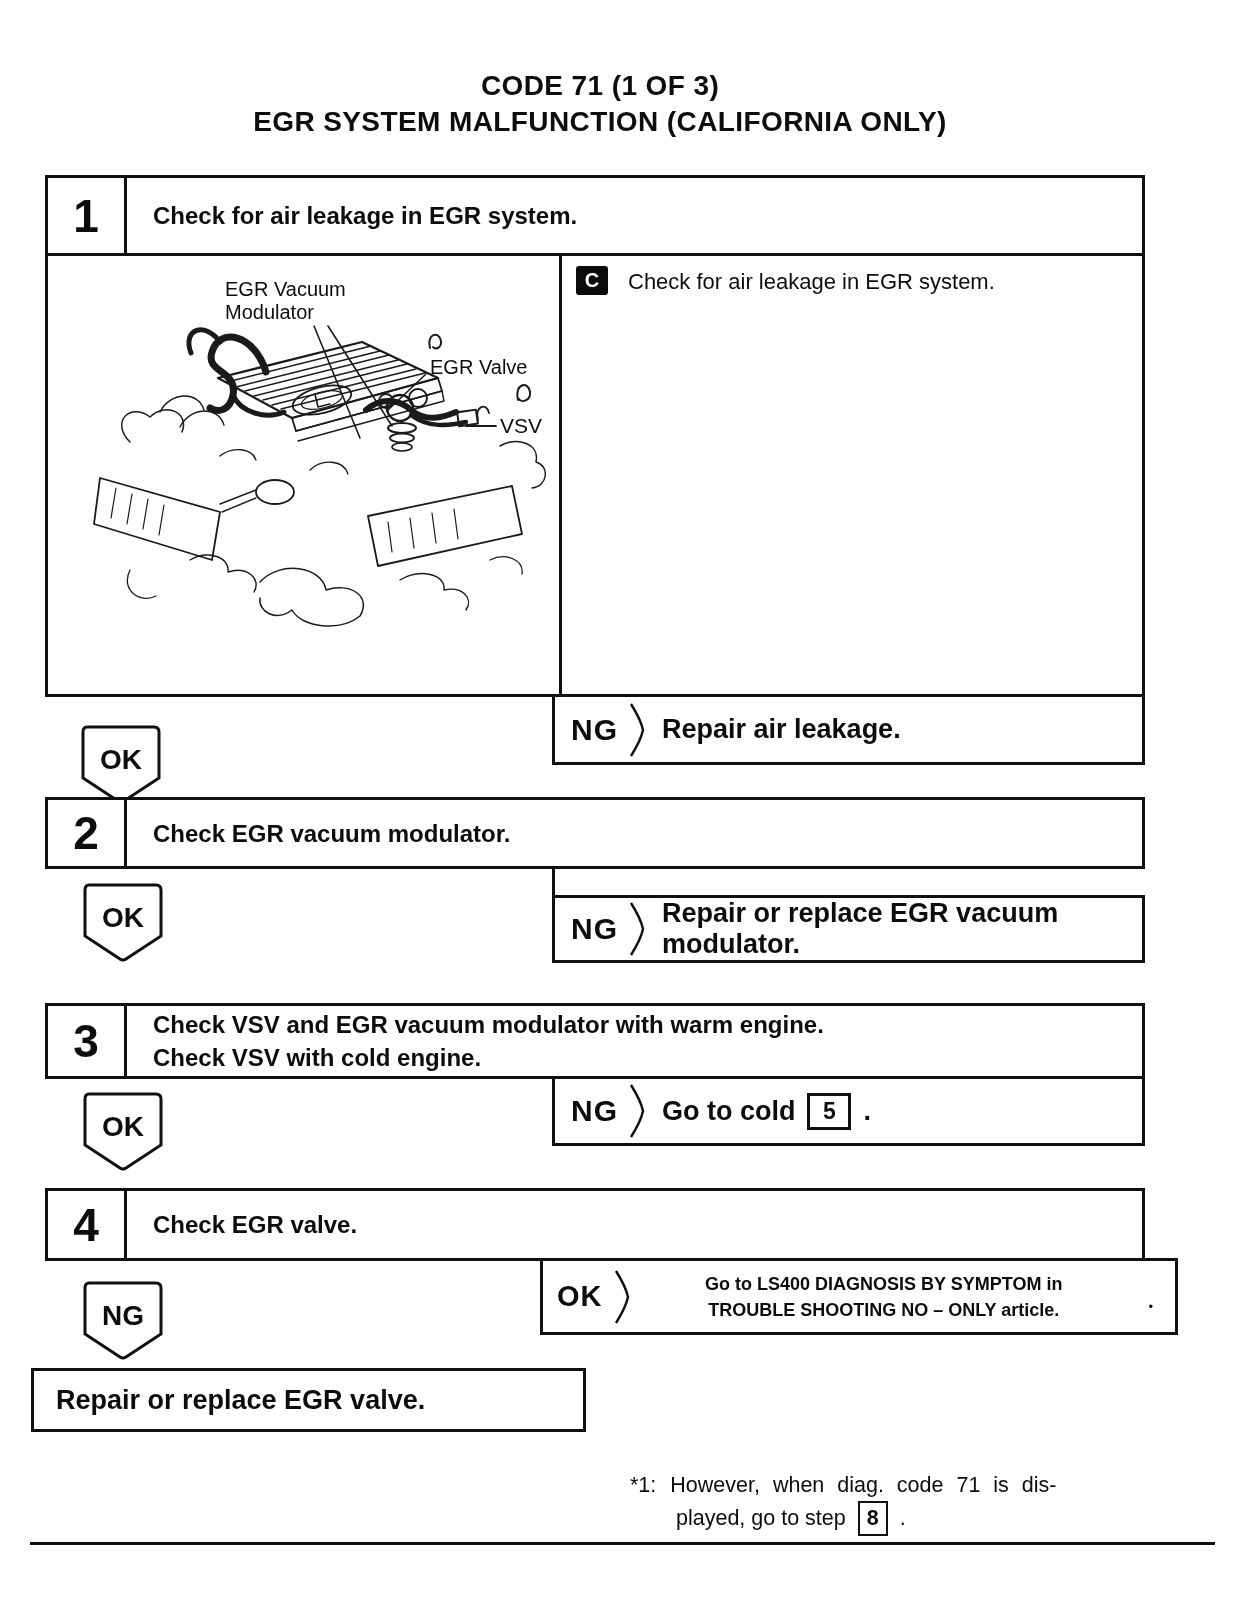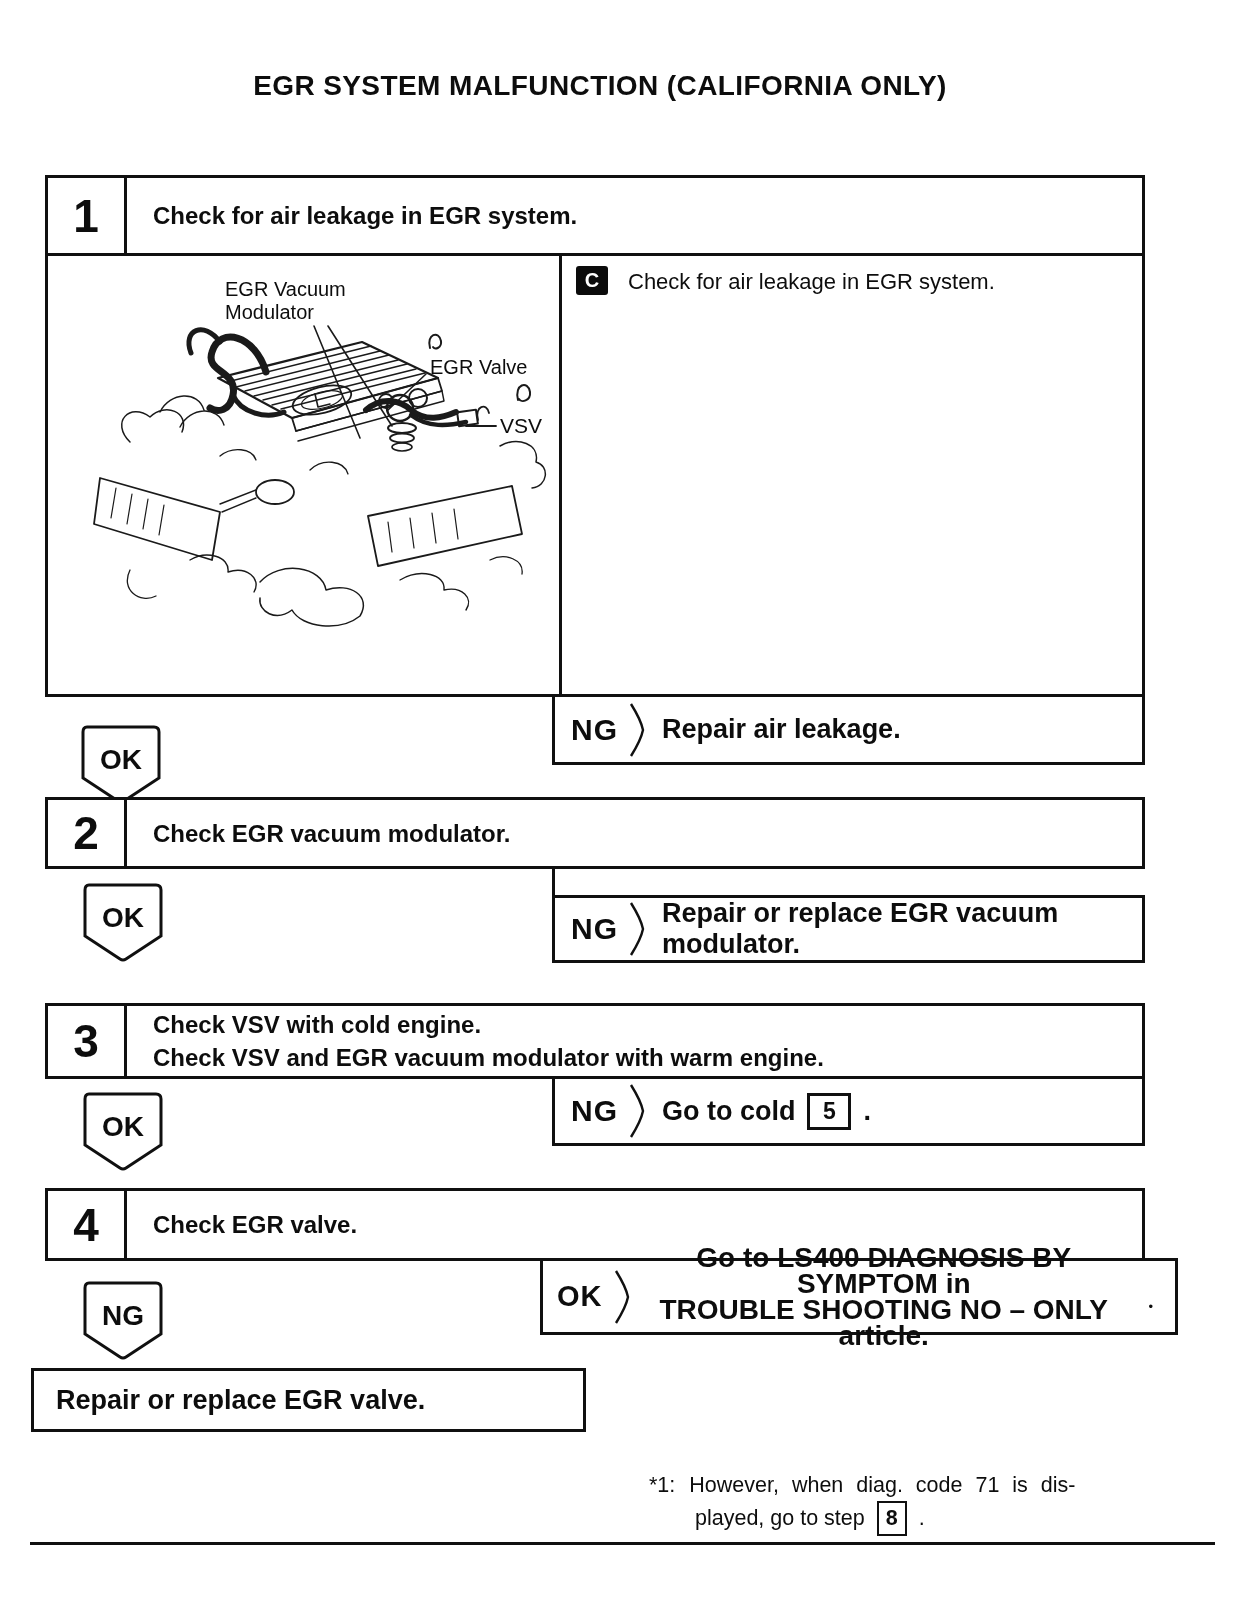--- a/index.html
+++ b/index.html
@@ -32,20 +32,21 @@
               font-weight:bold;margin:0 6px;}
   .w1{word-spacing:7px;}
   svg text{fill:#0d0d0d;}
 </style>
 </head>
 <body>
 
 <div id="page">
 
   <div class="abs title">
+    <div>CODE 71 (1 OF 3)</div>
     <div>EGR SYSTEM MALFUNCTION (CALIFORNIA ONLY)</div>
   </div>
 
   <div class="abs stepbox" style="left:45px;top:175px;width:1100px;height:522px;flex-direction:column;">
     <div style="display:flex;height:75px;border-bottom:3px solid #101010;flex:0 0 auto;">
       <div class="numcell">1</div>
       <div class="qcell">Check for air leakage in EGR system.</div>
     </div>
     <div style="position:relative;flex:1;margin-left:20px;">
       <div class="divider" style="left:491px;top:0;width:3px;height:100%;"></div>
@@ -139,22 +140,22 @@
     <span class="restext">Repair or replace EGR vacuum modulator.</span>
   </div>
   <svg class="abs pent" style="left:80px;top:882px;" width="86" height="82" viewBox="0 0 86 82">
     <path d="M9,3 L76,3 Q81,3 81,8 L81,54 L46,77 Q43,79 40,77 L5,54 L5,8 Q5,3 9,3 Z" fill="#fff" stroke="#101010" stroke-width="3"></path>
     <text x="43" y="45" text-anchor="middle" font-size="28" font-weight="bold">OK</text>
   </svg>
 
   <div class="abs stepbox" style="left:45px;top:1003px;width:1100px;height:76px;">
     <div class="numcell">3</div>
     <div class="qcell">
+      <div>Check VSV and EGR vacuum modulator with warm engine.</div>
       <div>Check VSV with cold engine.</div>
-      <div>Check VSV and EGR vacuum modulator with warm engine.</div>
     </div>
   </div>
   <div class="abs resultbox" style="left:552px;top:1076px;width:593px;height:70px;">
     <span class="nglabel">NG</span>
     <svg class="bracket" width="18" height="56" viewBox="0 0 18 56">
       <path d="M3,2 Q13,18 15,28 Q13,38 3,54" fill="none" stroke="#101010" stroke-width="2.4"></path>
     </svg>
     <span class="restext">Go to cold</span>
     <span class="stepref">5</span>
     <span class="restext" style="margin-left:2px;">.</span>
@@ -167,37 +168,37 @@
   <div class="abs stepbox" style="left:45px;top:1188px;width:1100px;height:73px;">
     <div class="numcell">4</div>
     <div class="qcell">Check EGR valve.</div>
   </div>
 
   <div class="abs resultbox" style="left:540px;top:1258px;width:638px;height:77px;">
     <span class="oklabel">OK</span>
     <svg class="bracket" width="18" height="56" viewBox="0 0 18 56">
       <path d="M3,2 Q13,18 15,28 Q13,38 3,54" fill="none" stroke="#101010" stroke-width="2.4"></path>
     </svg>
-    <div style="flex:1;text-align:center;font-size:28px;font-weight:bold;line-height:26px;padding-right:38px;">
+    <div style="flex:1;text-align:center;font-size:18px;font-weight:bold;line-height:26px;padding-right:38px;">
       <div>Go to LS400 DIAGNOSIS BY SYMPTOM in</div>
       <div>TROUBLE SHOOTING NO – ONLY article.</div>
     </div>
     <span class="abs" style="right:22px;top:38px;font-size:13px;">•</span>
   </div>
 
   <svg class="abs pent" style="left:80px;top:1280px;" width="86" height="82" viewBox="0 0 86 82">
     <path d="M9,3 L76,3 Q81,3 81,8 L81,54 L46,77 Q43,79 40,77 L5,54 L5,8 Q5,3 9,3 Z" fill="#fff" stroke="#101010" stroke-width="3"></path>
     <text x="43" y="45" text-anchor="middle" font-size="28" font-weight="bold">NG</text>
   </svg>
 
   <div class="abs resultbox" style="left:31px;top:1368px;width:555px;height:64px;">
     <span class="restext" style="margin-left:22px;">Repair or replace EGR valve.</span>
   </div>
 
-  <div class="abs foot" style="left:649px;top:1470px;width:500px;">
+  <div class="abs foot" style="left:630px;top:1470px;width:500px;">
     <div>
       <span>*1:</span>
       <span class="w1" style="margin-left:8px;">However, when diag. code 71 is dis-</span>
     </div>
     <div style="margin-left:46px;">
       <span>played, go to step</span>
       <span class="ref8">8</span>
       <span>.</span>
     </div>
   </div>

